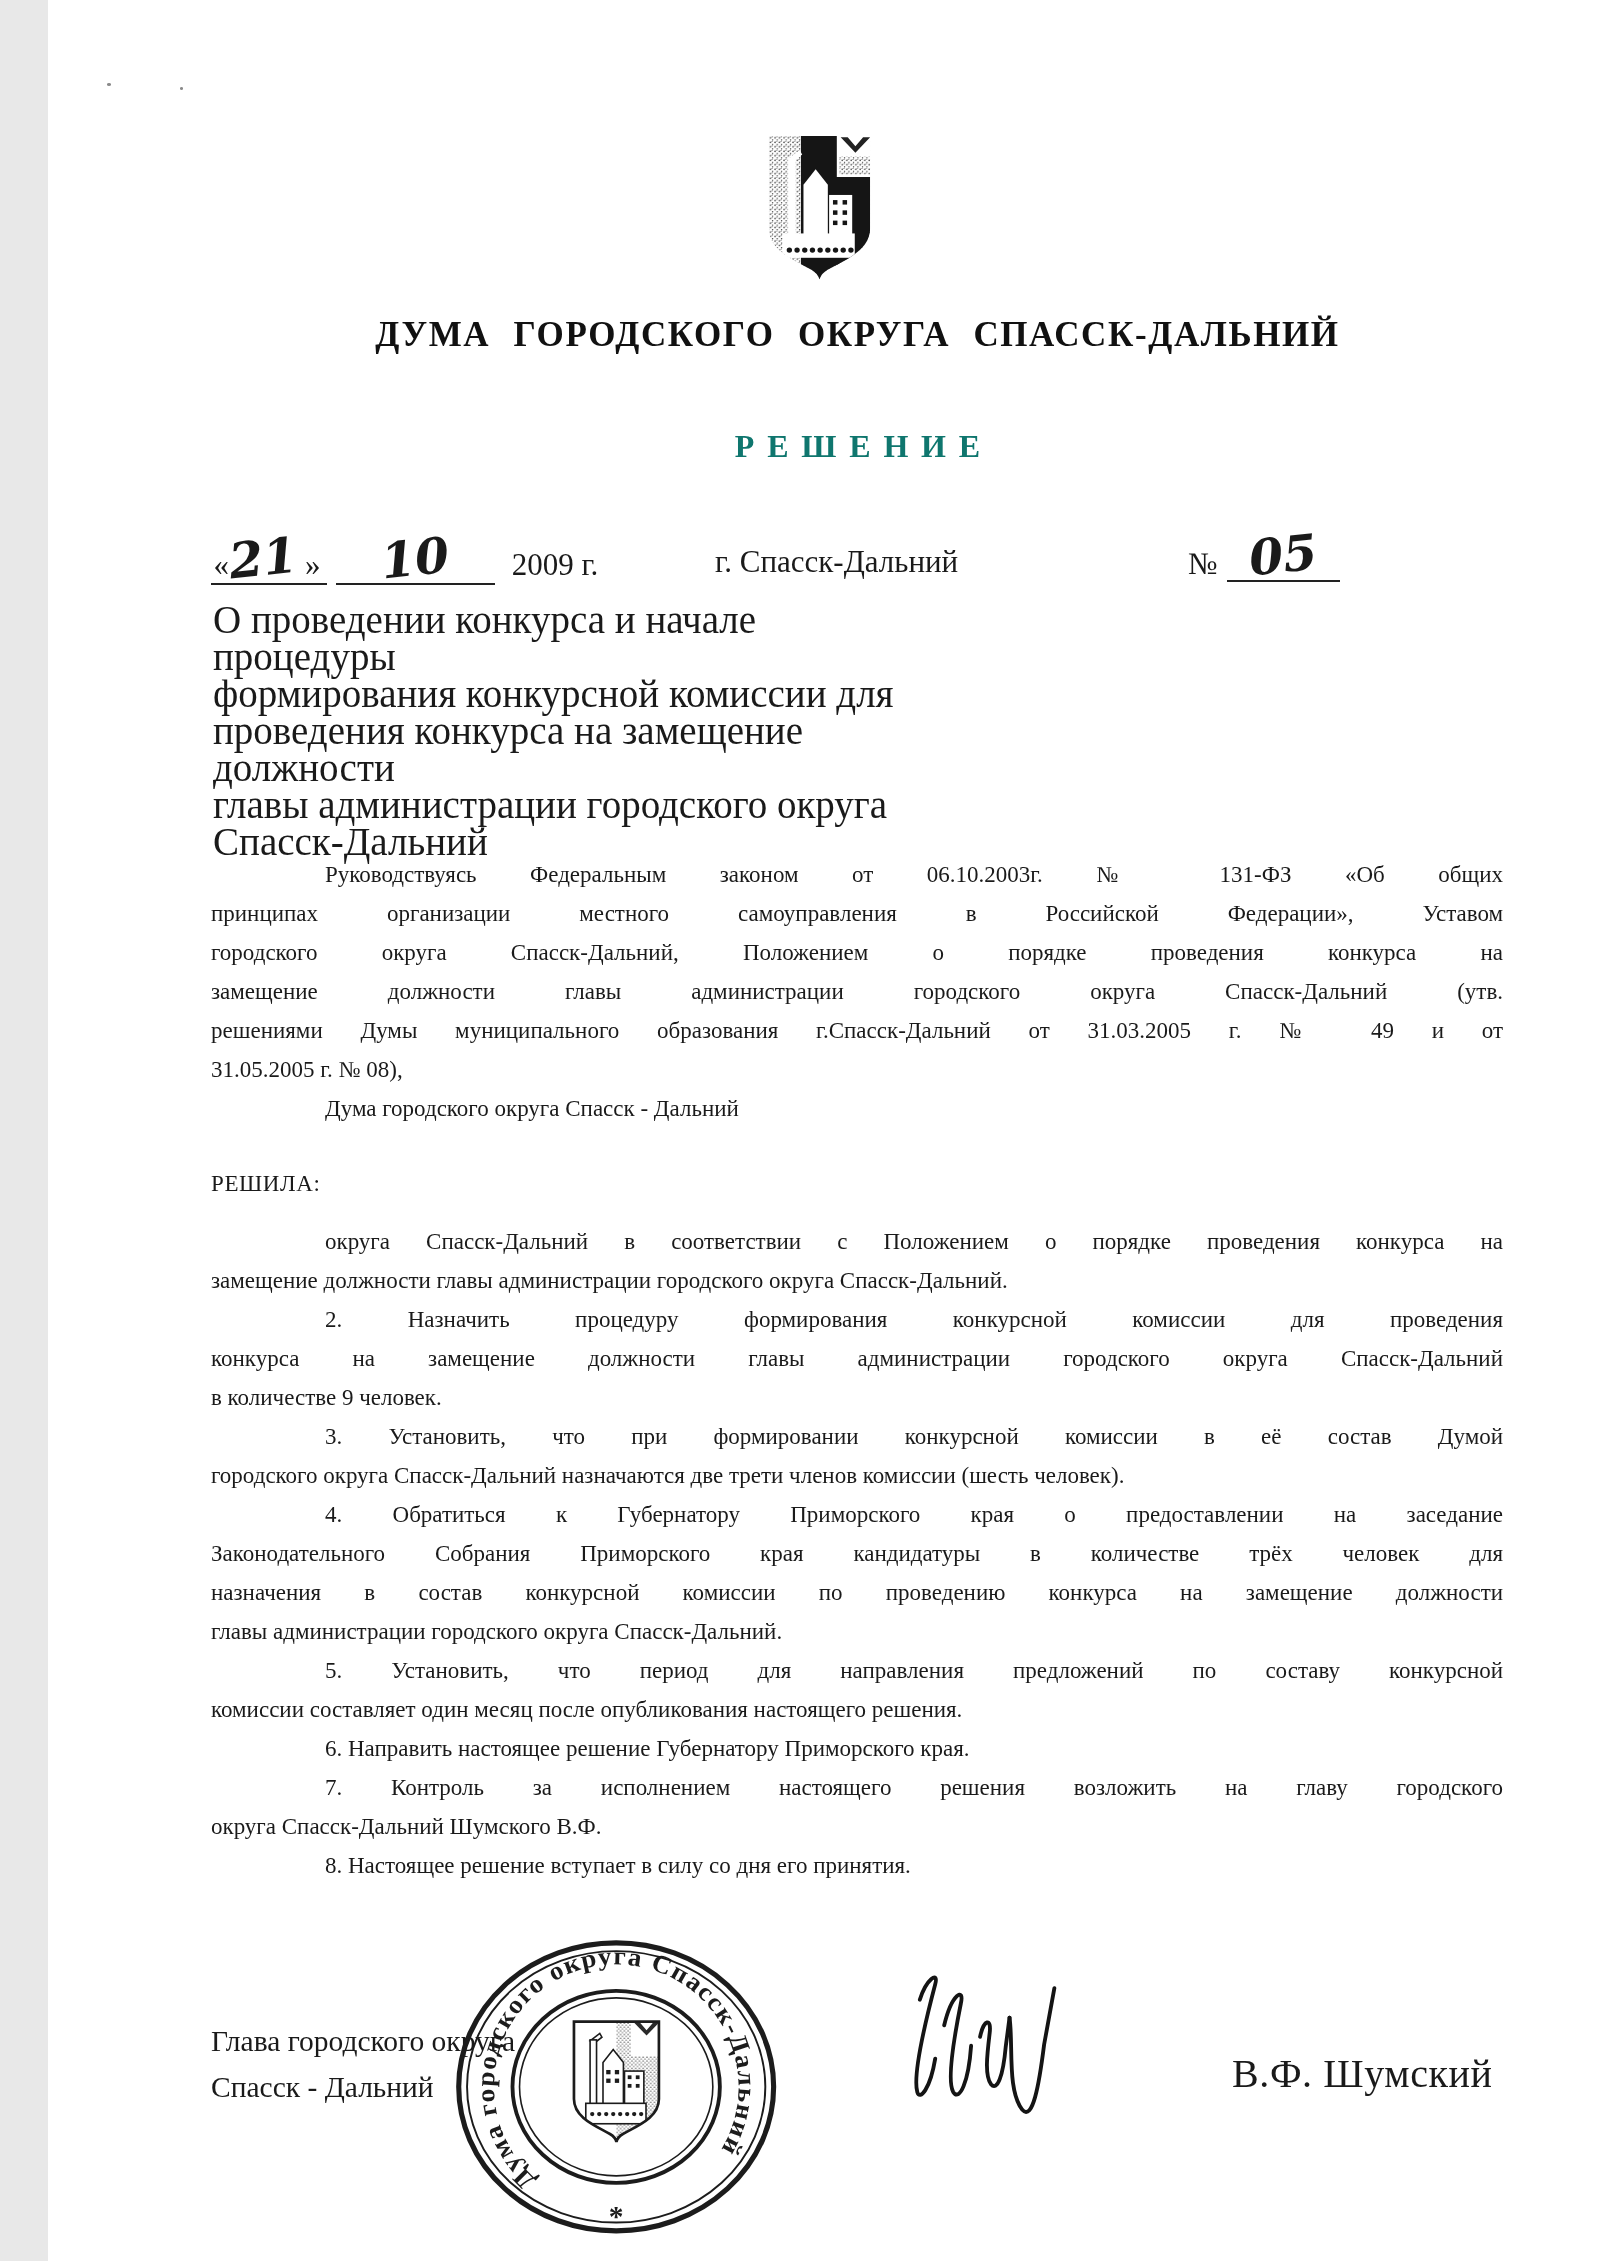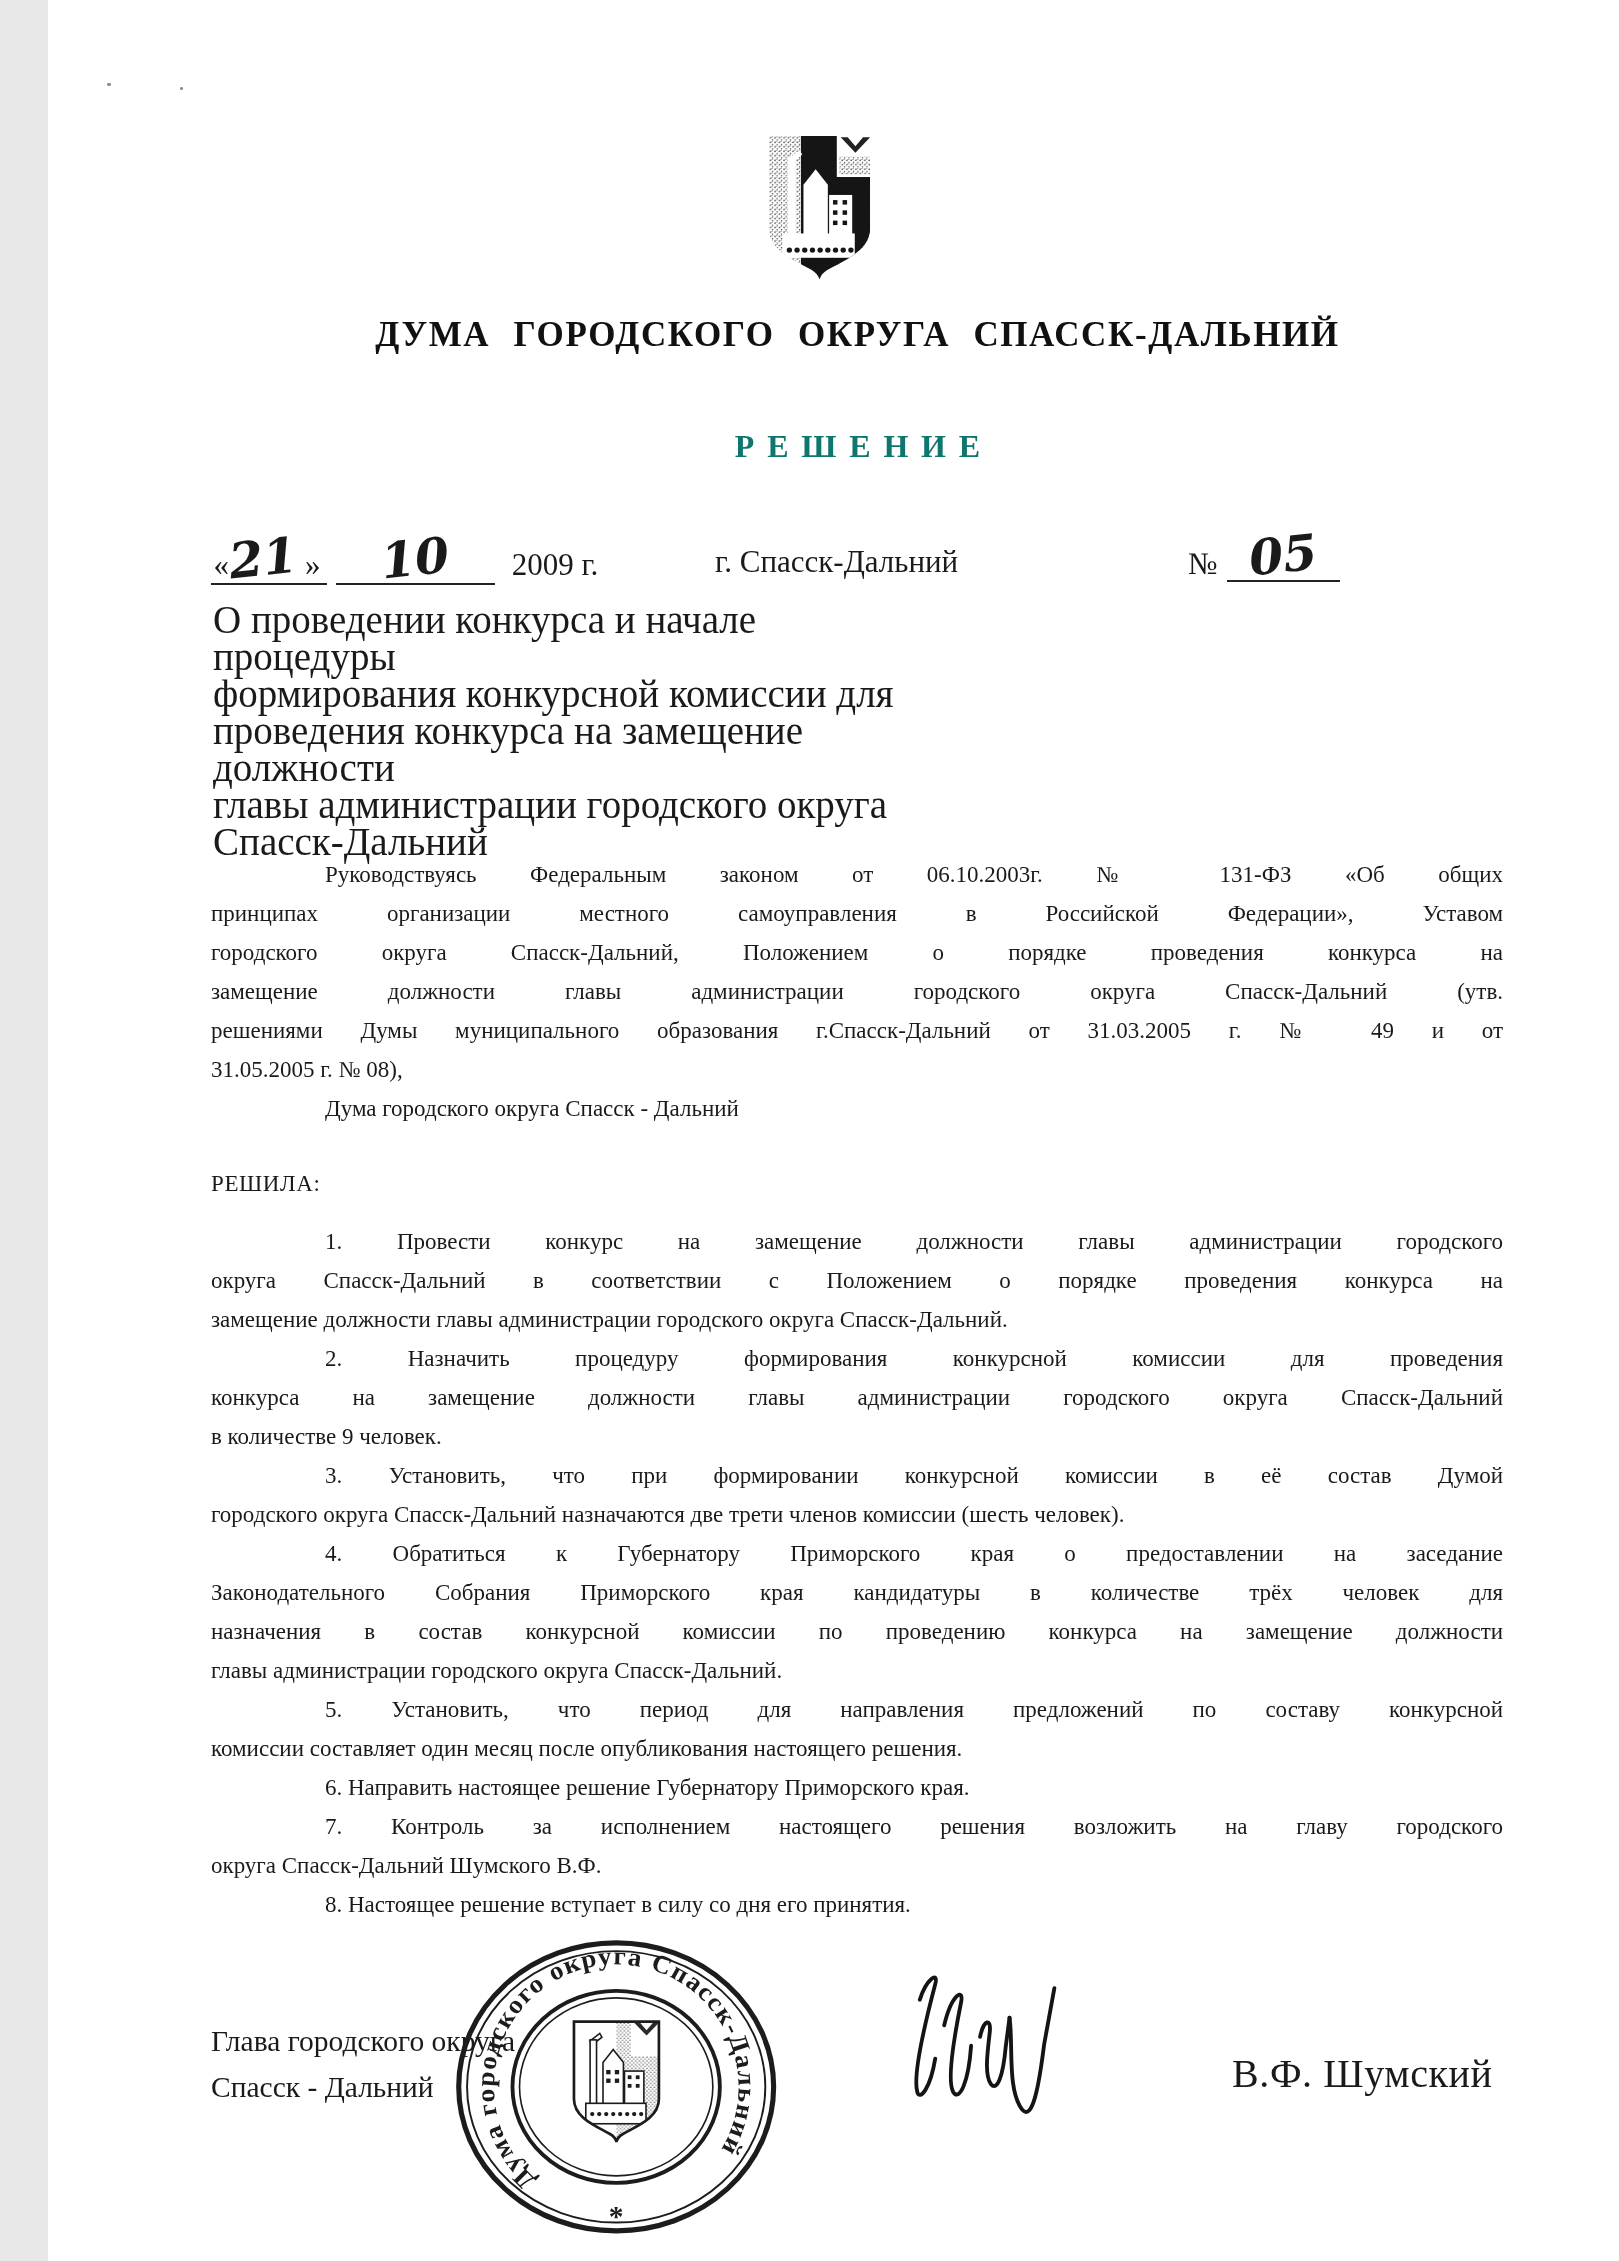--- a/index.html
+++ b/index.html
@@ -129,21 +129,20 @@
         <div class="line">решениями Думы муниципального образования г.Спасск-Дальний от 31.03.2005 г. № 49 и от</div>
         <div class="line last">31.05.2005 г. № 08),</div>
       </div>
       <div class="blk blk-closing">
         <div class="line last">Дума городского округа Спасск - Дальний</div>
       </div>
       <div class="blk blk-heading">
         <div class="line last">РЕШИЛА:</div>
       </div>
       <div class="blk blk-item">
-        <div class="line">1.  Провести конкурс на замещение должности главы администрации городского</div>
         <div class="line">округа Спасск-Дальний в соответствии с Положением о порядке проведения конкурса на</div>
         <div class="line last">замещение должности главы администрации городского округа Спасск-Дальний.</div>
       </div>
       <div class="blk blk-item">
         <div class="line">2.  Назначить процедуру формирования конкурсной комиссии для проведения</div>
         <div class="line">конкурса на замещение должности главы администрации городского округа Спасск-Дальний</div>
         <div class="line last">в количестве 9 человек.</div>
       </div>
       <div class="blk blk-item">
         <div class="line">3.  Установить, что при формировании конкурсной комиссии в её состав Думой</div>

